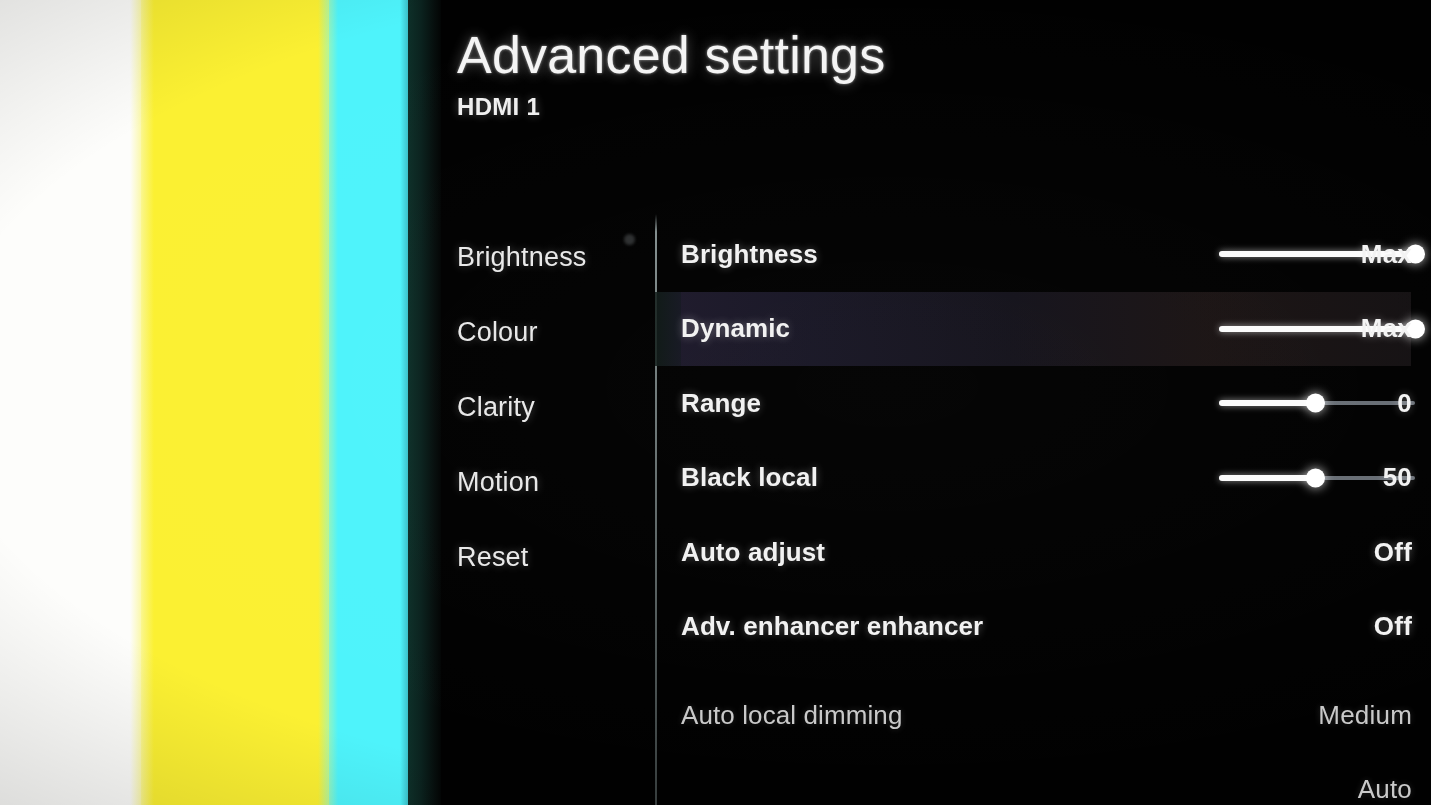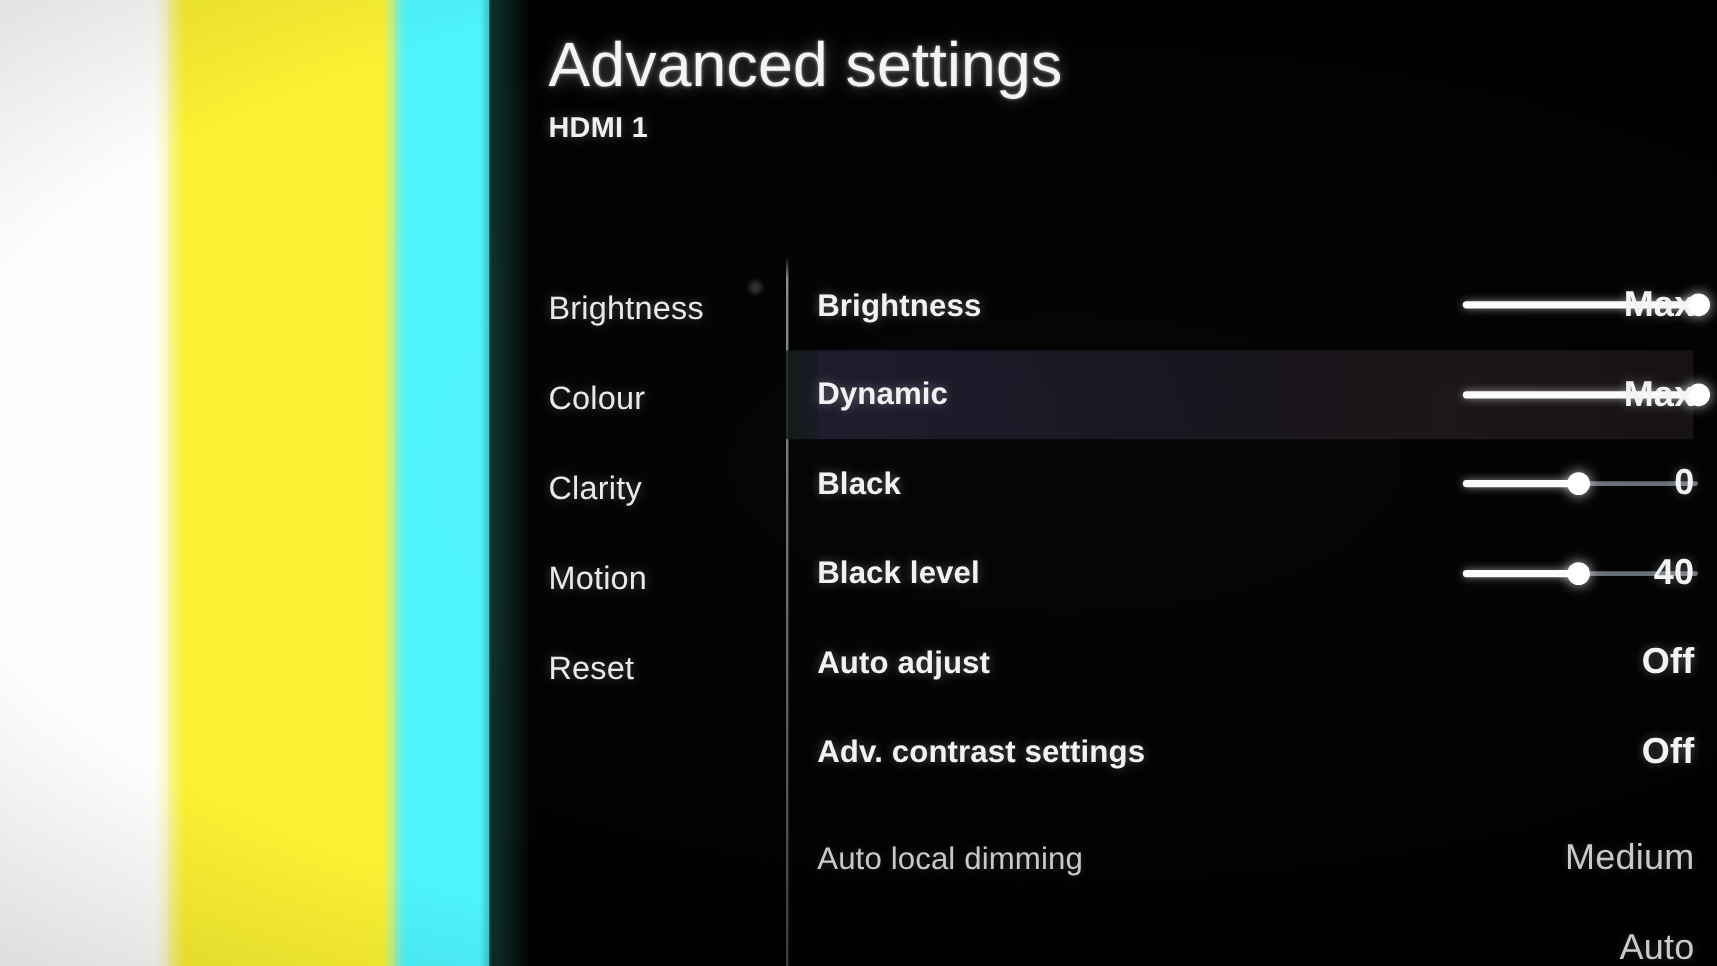--- a/index.html
+++ b/index.html
@@ -204,21 +204,21 @@
     margin-left: -9.5px;
     transform: translateY(-50%);
     border-radius: 50%;
     background: #ffffff;
     box-shadow: 0 0 11px rgba(255,255,255,0.78);
   }
 
   .row-value {
     position: absolute;
     right: -1px;
-    font-size: 30px;
+    font-size: 26px;
     font-weight: 700;
     color: #f3f3f3;
     letter-spacing: 0.2px;
     text-shadow: 0 0 9px rgba(255,255,255,0.33);
     white-space: nowrap;
     z-index: 2;
   }
 
   
   .vignette {
@@ -286,43 +286,43 @@
         <div class="row row-hl">
           <div class="row-label">Dynamic</div>
           <div class="slider">
             <div class="s-track"></div>
             <div class="s-fill" style="width: 100%;"></div>
             <div class="s-thumb" style="left: 100%;"></div>
           </div>
           <div class="row-value">Max</div>
         </div>
         <div class="row">
-          <div class="row-label">Black</div>
+          <div class="row-label">Range</div>
           <div class="slider">
             <div class="s-track"></div>
             <div class="s-fill" style="width: 49%;"></div>
             <div class="s-thumb" style="left: 49%;"></div>
           </div>
           <div class="row-value">0</div>
         </div>
         <div class="row">
-          <div class="row-label">Black level</div>
+          <div class="row-label">Black local</div>
           <div class="slider">
             <div class="s-track"></div>
             <div class="s-fill" style="width: 49%;"></div>
             <div class="s-thumb" style="left: 49%;"></div>
           </div>
-          <div class="row-value">40</div>
+          <div class="row-value">50</div>
         </div>
         <div class="row">
           <div class="row-label">Auto adjust</div>
           <div class="row-value">Off</div>
         </div>
         <div class="row">
-          <div class="row-label">Adv. contrast settings</div>
+          <div class="row-label">Adv. enhancer enhancer</div>
           <div class="row-value">Off</div>
         </div>
         <div class="row dim">
           <div class="row-label">Auto local dimming</div>
           <div class="row-value">Medium</div>
         </div>
         <div class="row dim">
           <div class="row-value">Auto</div>
         </div>
       </div>

